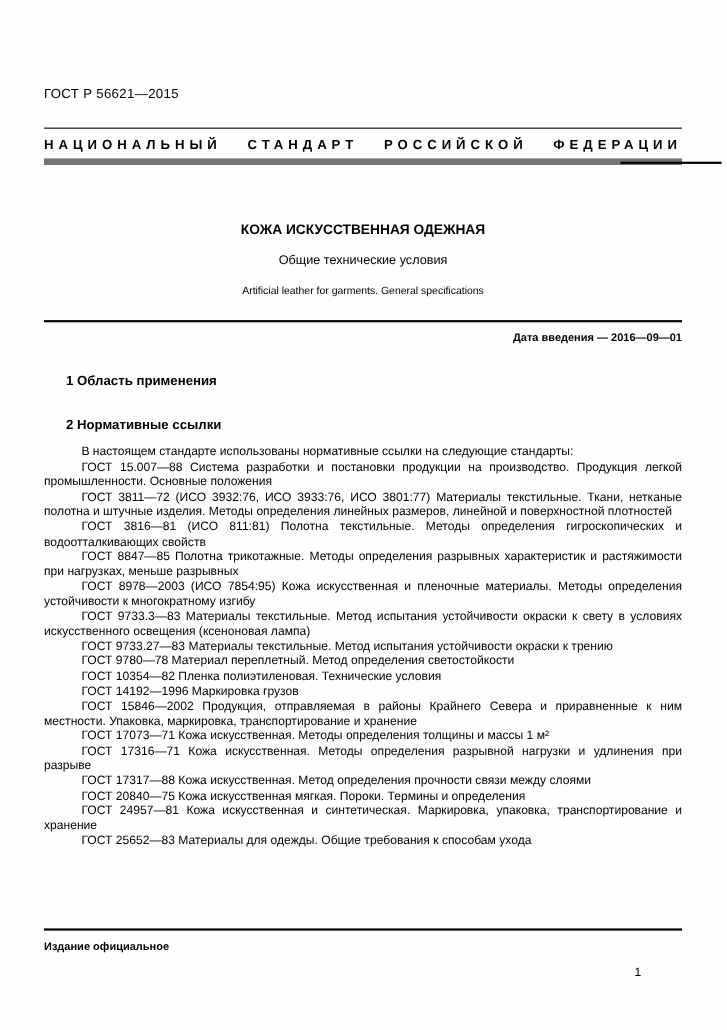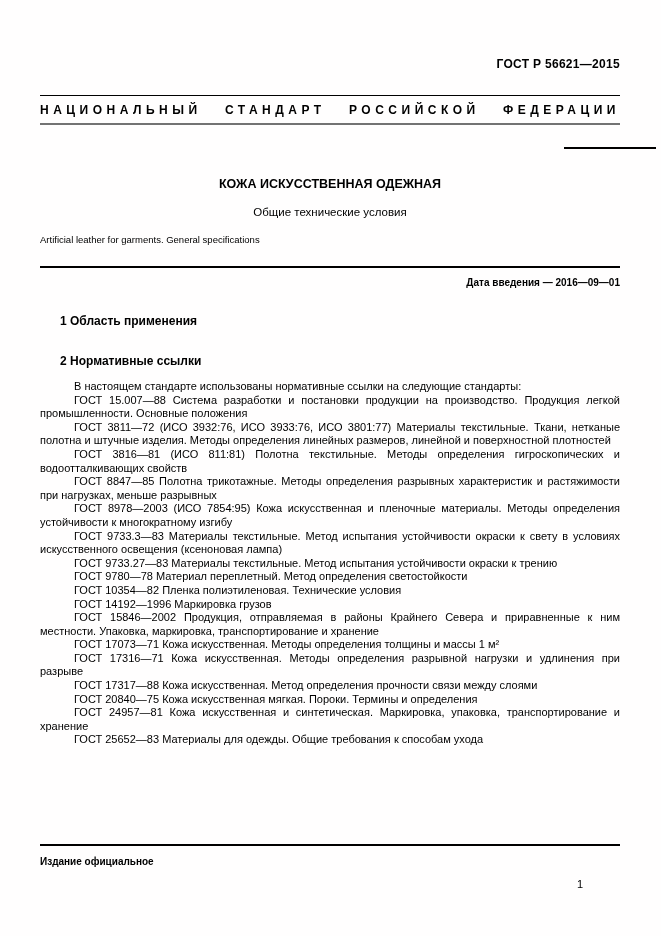--- a/index.html
+++ b/index.html
@@ -8,30 +8,30 @@
     position: relative;
     width: 661px;
     height: 936px;
     background: #fffefe;
     color: #000;
     font-family: "Liberation Sans", sans-serif;
     padding: 0 41px 0 40px;
     overflow: hidden;
   }
   .doc-number {
-    padding-top: 57px;
-    text-align: right;
-    font-weight: bold;
+    padding-top: 78px;
+    text-align: left;
+    font-weight: normal;
     font-size: 12px;
     letter-spacing: 0.3px;
   }
   .banner-wrap {
     margin-top: 24px;
     border-top: 1px solid #000;
-    border-bottom: 2px solid #737373;
+    border-bottom: 6px solid #737373;
     padding: 7px 0 6px 0;
   }
   .banner-text {
     font-weight: bold;
     font-size: 12px;
     letter-spacing: 4.5px;
     text-align: justify;
     text-align-last: justify;
   }
   .short-rule {
@@ -49,21 +49,21 @@
     font-size: 12.5px;
   }
   .subtitle {
     margin-top: 15px;
     text-align: center;
     font-weight: normal;
     font-size: 11.5px;
   }
   .title-en {
     margin-top: 16px;
-    text-align: left;
+    text-align: center;
     font-size: 9.5px;
   }
   .divider {
     margin-top: 21px;
     border-top: 2px solid #000;
   }
   .effective-date {
     margin-top: 9px;
     text-align: right;
     font-weight: bold;

